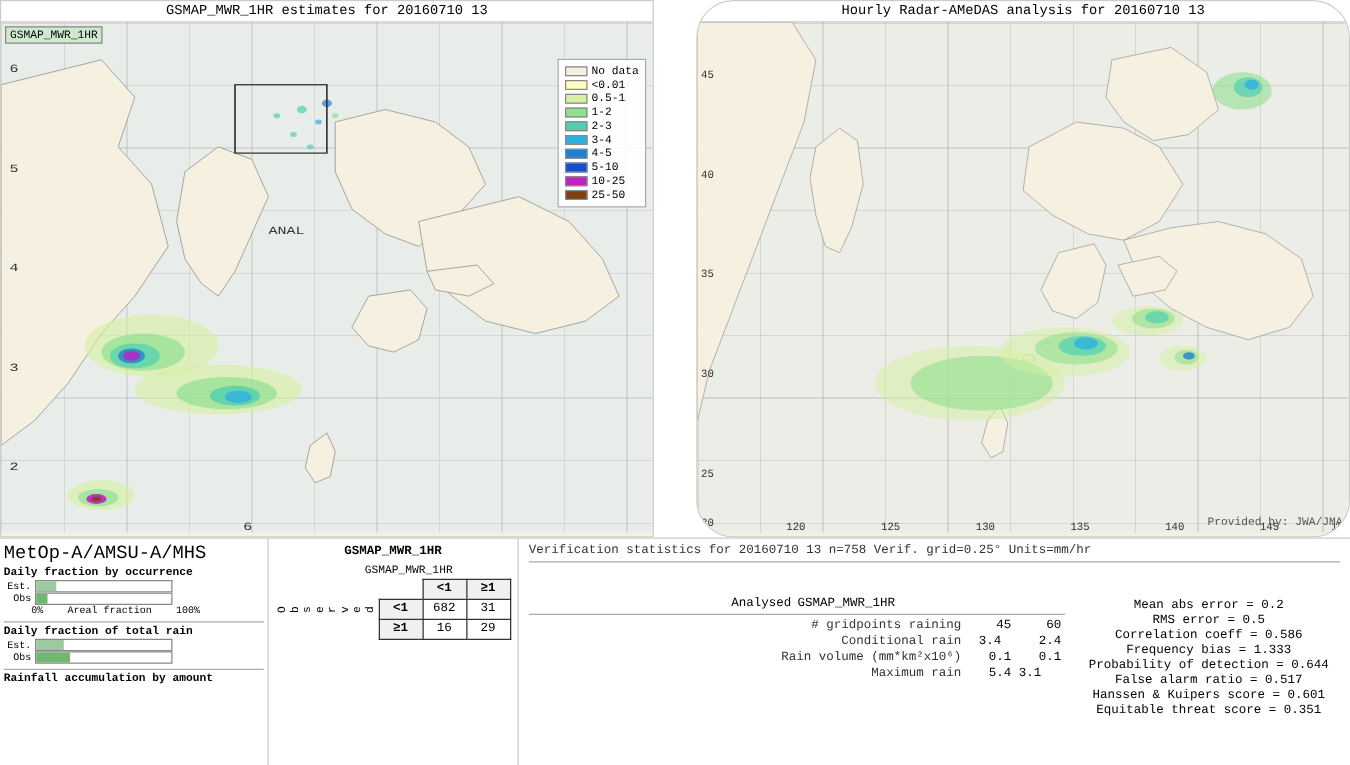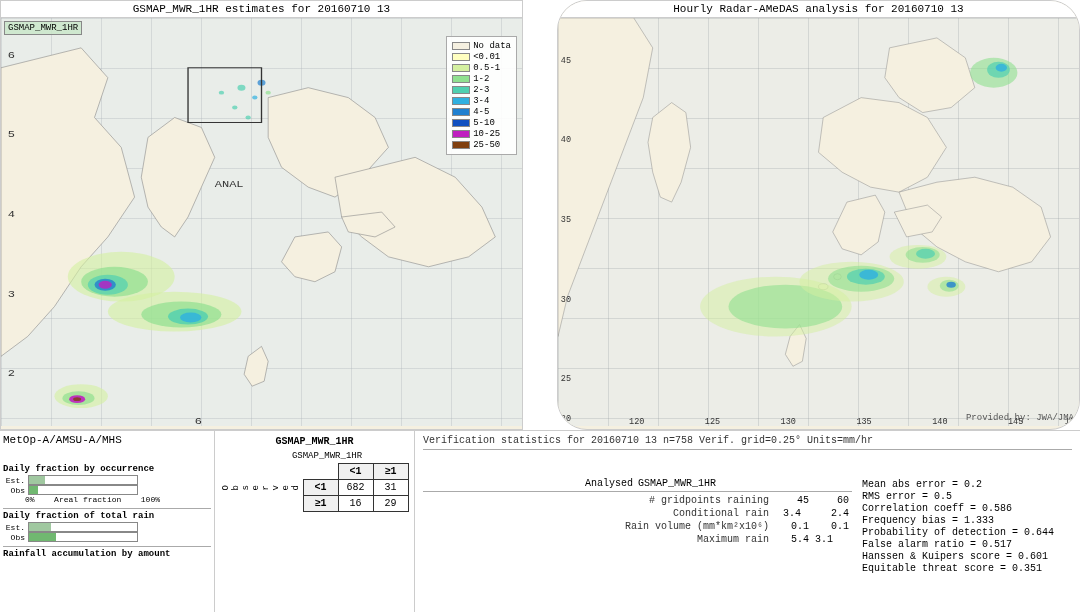--- a/index.html
+++ b/index.html
@@ -62,21 +62,21 @@
 
     
     .left-map {
       width: 390px;
     }
 
     
     .legend {
       position: absolute;
       right: 5px;
-      top: 18px;
+      top: 29px;
       background: rgba(255,255,255,0.9);
       border: 1px solid #aaa;
       padding: 3px 5px;
       font-size: 9px;
     }
 
     .legend-item {
       display: flex;
       align-items: center;
       gap: 3px;
@@ -461,21 +461,21 @@
         </svg>
 
         <div class="provided-by">Provided by: JWA/JMA</div>
       </div>
     </div>
   </div>
 
   <div class="bottom-row">
 
     <div class="bottom-left">
-      <div style="font-size:11px; margin-bottom:18px;">MetOp-A/AMSU-A/MHS</div>
+      <div style="font-size:15px; margin-bottom:2px;">MetOp-A/AMSU-A/MHS</div>
 
       <div class="chart-section">
         <div class="section-title">Daily fraction by occurrence</div>
         <div class="bar-row">
           <span class="bar-label">Est.</span>
           <div class="bar-track">
             <div class="bar-fill-est" style="width:15%;"></div>
           </div>
         </div>
         <div class="bar-row">
@@ -582,21 +582,21 @@
             </tr>
             <tr>
               <td class="label-col">Maximum rain</td>
               <td class="val-col" style="text-align:right;">5.4</td>
               <td class="val-col" style="">3.1</td>
             </tr>
           </tbody>
             </table>
         </div>
 
-        <div class="right-stats" style="min-width:210px;">
+        <div class="right-stats" style="min-width:210px;text-align:center;">
           <div>Mean abs error = 0.2</div>
           <div>RMS error = 0.5</div>
           <div>Correlation coeff = 0.586</div>
           <div>Frequency bias = 1.333</div>
           <div>Probability of detection = 0.644</div>
           <div>False alarm ratio = 0.517</div>
           <div>Hanssen &amp; Kuipers score = 0.601</div>
           <div>Equitable threat score = 0.351</div>
         </div>
       </div>

